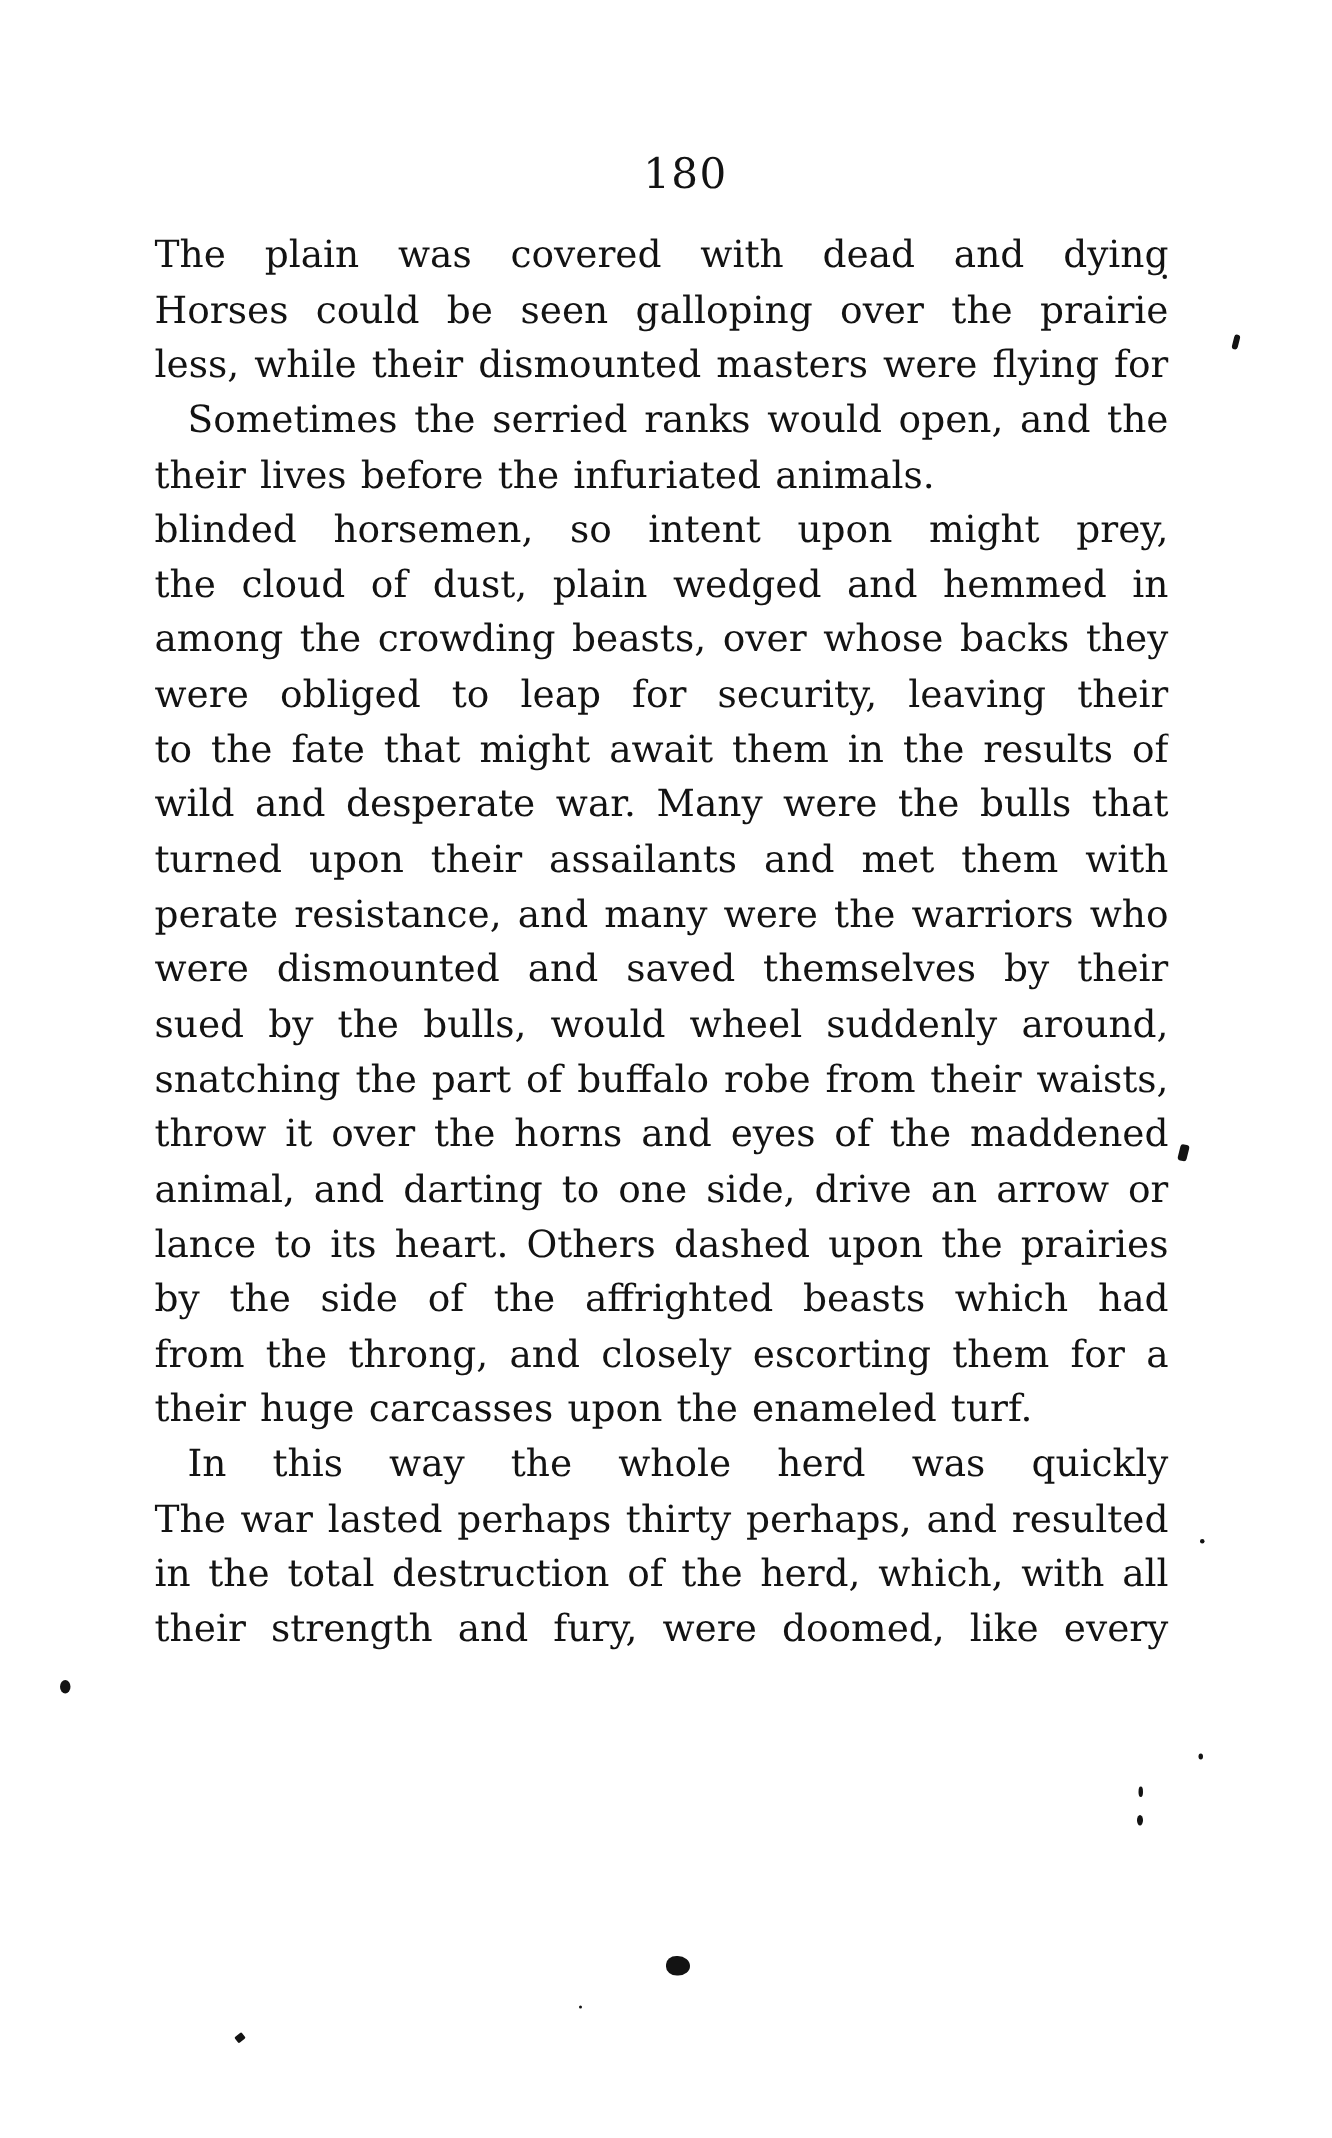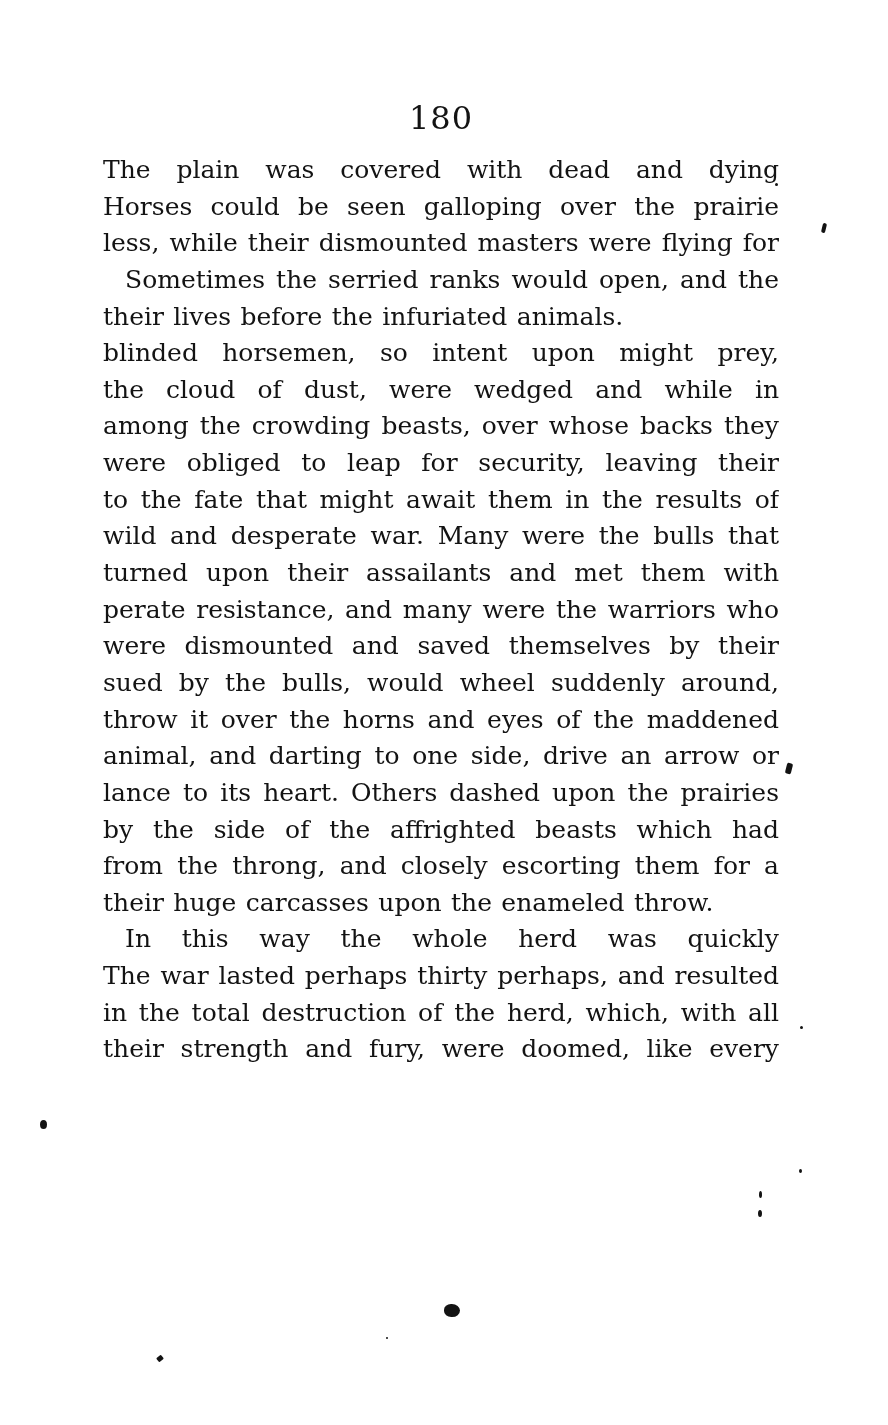--- a/index.html
+++ b/index.html
@@ -13,24 +13,24 @@
   }
   .page {
     position: relative;
     width: 888px;
     height: 1425px;
     font-family: "DejaVu Serif", "Liberation Serif", serif;
   }
   .page-number {
     position: absolute;
     top: 99px;
-    left: 103px;
+    left: 119px;
     width: 676px;
     text-align: center;
-    font-size: 32px;
+    font-size: 28px;
     letter-spacing: 1px;
   }
   .text-block {
     position: absolute;
     top: 152px;
     left: 103px;
     width: 676px;
     font-size: 25px;
   }
   .line {
@@ -79,35 +79,36 @@
 <div class="page" style="background: rgb(255, 255, 255); color: rgb(19, 19, 19);">
   <div class="page-number">180</div>
 
   <div class="text-block">
       <div class="line">The plain was covered with dead and dying buffaloes.</div>
       <div class="line">Horses could be seen galloping over the prairie rider-</div>
       <div class="line">less, while their dismounted masters were flying for</div>
       <div class="line indent">Sometimes the serried ranks would open, and the</div>
       <div class="line para-end">their lives before the infuriated animals.</div>
       <div class="line">blinded horsemen, so intent upon might prey, amidst</div>
-      <div class="line">the cloud of dust, were wedged and while in</div>
+      <div class="line">the cloud of dust, plain wedged and hemmed in</div>
       <div class="line">among the crowding beasts, over whose backs they</div>
       <div class="line">were obliged to leap for security, leaving their horses</div>
       <div class="line">to the fate that might await them in the results of this</div>
       <div class="line">wild and desperate war.  Many were the bulls that</div>
       <div class="line">turned upon their assailants and met them with des-</div>
       <div class="line">perate resistance, and many were the warriors who</div>
       <div class="line">were dismounted and saved themselves by their supe-</div>
       <div class="line">sued by the bulls, would wheel suddenly around, and</div>
+      <div class="line">snatching the part of buffalo robe from their waists,</div>
       <div class="line">throw it over the horns and eyes of the maddened</div>
       <div class="line">animal, and darting to one side, drive an arrow or</div>
       <div class="line">lance to its heart.  Others dashed upon the prairies</div>
       <div class="line">by the side of the affrighted beasts which had escaped</div>
       <div class="line">from the throng, and closely escorting them for a few</div>
-      <div class="line para-end">their huge carcasses upon the enameled throw.</div>
+      <div class="line para-end">their huge carcasses upon the enameled turf.</div>
       <div class="line indent">In this way the whole herd was quickly annihilated.</div>
       <div class="line">The war lasted perhaps thirty perhaps, and resulted</div>
       <div class="line">in the total destruction of the herd, which, with all</div>
       <div class="line">their strength and fury, were doomed, like every beast,</div>
     </div>
 
   <div class="marks-layer">
       <div class="mark speck" style="left: 775px; top: 183px; width: 3px; height: 3px; background: rgb(19, 19, 19);"></div>
       <div class="mark stroke" style="left: 822px; top: 223px; width: 4px; height: 10px; background: rgb(19, 19, 19);"></div>
       <div class="mark stroke" style="left: 786px; top: 763px; width: 6px; height: 11px; background: rgb(19, 19, 19);"></div>

